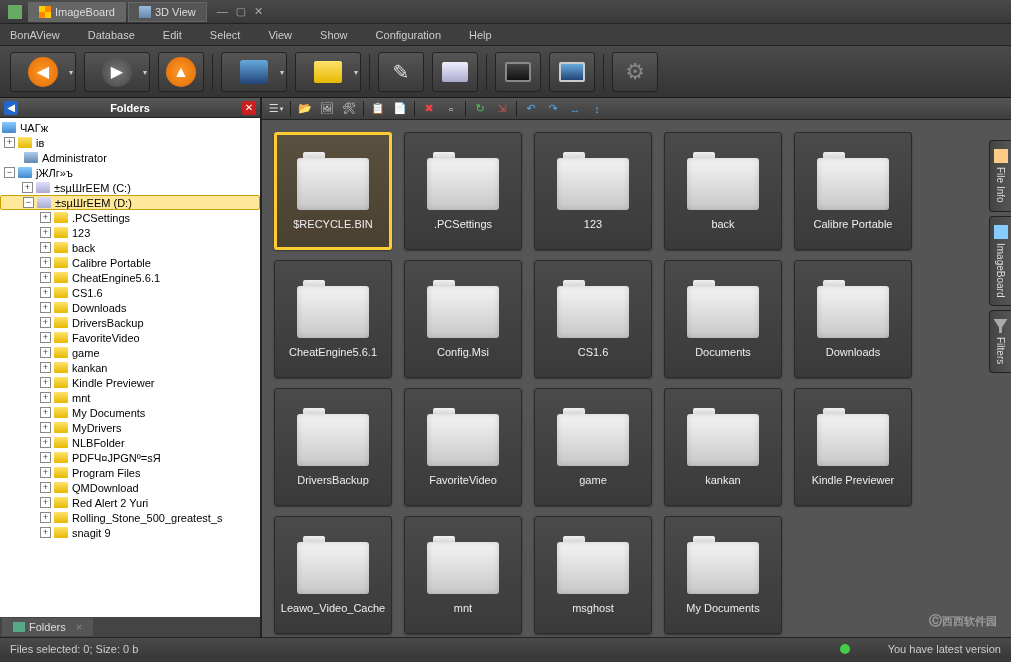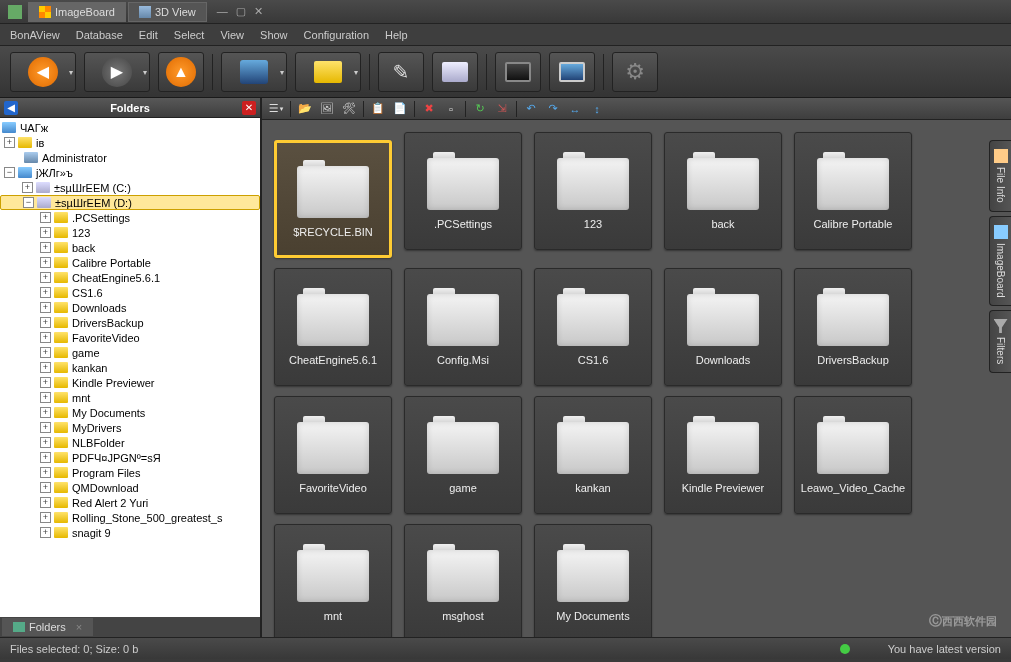--- a/index.html
+++ b/index.html
@@ -7,21 +7,21 @@
 
 .titlebar { height: 24px; background: linear-gradient(#4a4a4a, #383838); display: flex; align-items: center; padding: 0 8px; border-bottom: 1px solid #222; }
 .titlebar-icon { width: 14px; height: 14px; background: #6a6; margin-right: 6px; }
 .titlebar-title { flex: 1; color: #fff; }
 .view-tabs { display: flex; gap: 2px; margin-right: 10px; }
 .view-tab { padding: 3px 10px; background: #555; border: 1px solid #666; display: flex; align-items: center; gap: 4px; cursor: pointer; }
 .view-tab.active { background: #666; }
 .tab-ico { width: 12px; height: 12px; display: inline-block; }
 .win-controls { display: flex; gap: 8px; color: #aaa; font-size: 13px; }
 
-.menubar { height: 22px; background: #3e3e3e; display: flex; align-items: center; padding: 0 10px; gap: 16px; border-bottom: 1px solid #222; }
+.menubar { height: 22px; background: #3e3e3e; display: flex; align-items: center; padding: 0 10px; gap: 28px; border-bottom: 1px solid #222; }
 .menubar span { color: #ccc; cursor: pointer; }
 
 .toolbar-main { height: 52px; background: linear-gradient(#4a4a4a, #343434); display: flex; align-items: center; padding: 0 10px; gap: 8px; border-bottom: 1px solid #1a1a1a; }
 .tb-btn { width: 46px; height: 40px; background: linear-gradient(#555,#3a3a3a); border: 1px solid #222; border-radius: 3px; display: flex; align-items: center; justify-content: center; cursor: pointer; position: relative; }
 .tb-btn.wide { width: 66px; }
 .tb-btn .dd { position: absolute; right: 2px; top: 50%; transform: translateY(-50%); font-size: 8px; color: #ccc; }
 .tb-sep { width: 1px; height: 36px; background: #222; }
 .circle-arrow { width: 30px; height: 30px; border-radius: 50%; display: flex; align-items: center; justify-content: center; font-size: 16px; color: #fff; }
 
 .body-area { display: flex; height: 539px; }
@@ -43,21 +43,21 @@
 .left-tab { padding: 2px 10px; background: #555; border: 1px solid #555; display: flex; align-items: center; gap: 4px; }
 .left-tab .x { color: #888; margin-left: 6px; }
 
 .right-panel { flex: 1; display: flex; flex-direction: column; background: #424242; }
 .thumb-toolbar { height: 22px; background: linear-gradient(#555,#3e3e3e); display: flex; align-items: center; padding: 0 6px; gap: 6px; border-bottom: 1px solid #222; }
 .st-btn { width: 16px; height: 16px; display: flex; align-items: center; justify-content: center; cursor: pointer; font-size: 12px; }
 .st-sep { width: 1px; height: 16px; background: #222; }
 
 .thumb-grid { flex: 1; overflow: auto; padding: 12px; display: grid; grid-template-columns: repeat(5, 118px); gap: 10px 12px; align-content: start; background: #555; }
 .thumb-item { width: 118px; height: 118px; background: linear-gradient(#4a4a4a,#3a3a3a); border: 1px solid #2a2a2a; border-radius: 3px; display: flex; flex-direction: column; align-items: center; justify-content: center; cursor: pointer; box-shadow: 0 1px 2px rgba(0,0,0,0.4); }
-.thumb-item.sel { border: 3px solid #ffcc33; background: linear-gradient(#5a5040,#4a4030); margin-top: 8px; }
+.thumb-item.sel { border: 3px solid #ffcc33; background: linear-gradient(#5a5040,#4a4030); }
 .folder-big { width: 72px; height: 58px; position: relative; margin-bottom: 8px; }
 .folder-big::before { content:''; position:absolute; top:0; left:6px; width:22px; height:8px; background: linear-gradient(#f0f0f0,#d0d0d0); border-radius: 2px 2px 0 0; }
 .folder-big::after { content:''; position:absolute; top:6px; left:0; right:0; bottom:0; background: linear-gradient(#f4f4f4,#c8c8c8); border-radius: 3px; box-shadow: inset 0 0 6px rgba(0,0,0,0.15); }
 .thumb-label { color: #eee; text-align: center; font-size: 11px; white-space: nowrap; overflow: hidden; text-overflow: ellipsis; max-width: 110px; }
 
 .side-tabs { position: absolute; right: 0; top: 140px; width: 22px; display: flex; flex-direction: column; gap: 4px; }
 .side-tab { background: linear-gradient(to left,#555,#444); border: 1px solid #222; border-right: none; border-radius: 4px 0 0 4px; padding: 8px 2px; display: flex; flex-direction: column; align-items: center; cursor: pointer; }
 .side-tab-label { writing-mode: vertical-rl; color: #ddd; font-size: 10px; margin-top: 4px; }
 .side-tab-ico { width: 14px; height: 14px; display: inline-block; }
 
@@ -380,20 +380,24 @@
         <div class="thumb-item">
           <div class="folder-big"></div>
           <div class="thumb-label">Config.Msi</div>
         </div>
         <div class="thumb-item">
           <div class="folder-big"></div>
           <div class="thumb-label">CS1.6</div>
         </div>
         <div class="thumb-item">
           <div class="folder-big"></div>
+          <div class="thumb-label">Documents</div>
+        </div>
+        <div class="thumb-item">
+          <div class="folder-big"></div>
           <div class="thumb-label">Downloads</div>
         </div>
         <div class="thumb-item">
           <div class="folder-big"></div>
           <div class="thumb-label">DriversBackup</div>
         </div>
         <div class="thumb-item">
           <div class="folder-big"></div>
           <div class="thumb-label">FavoriteVideo</div>
         </div>

